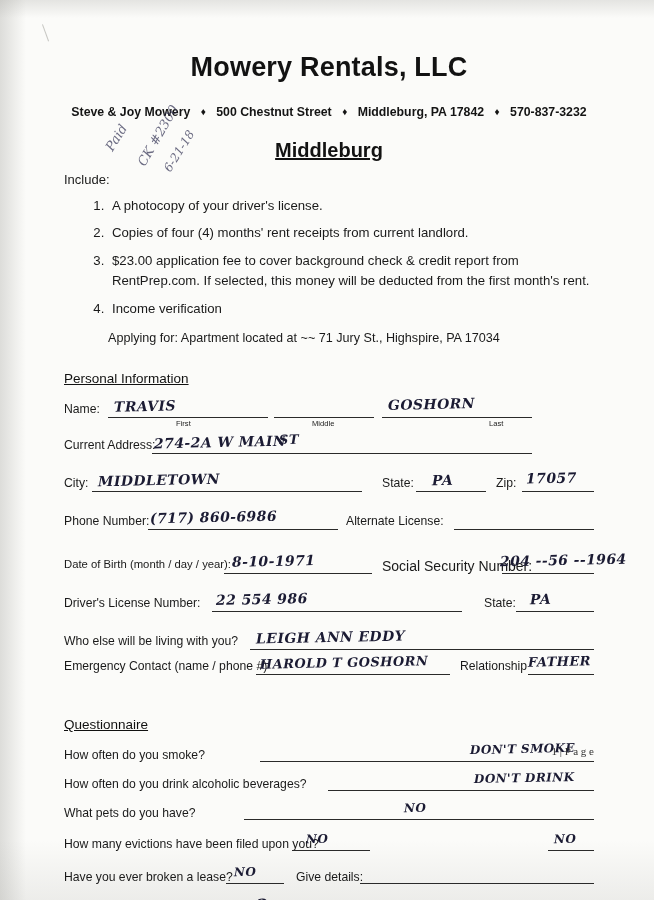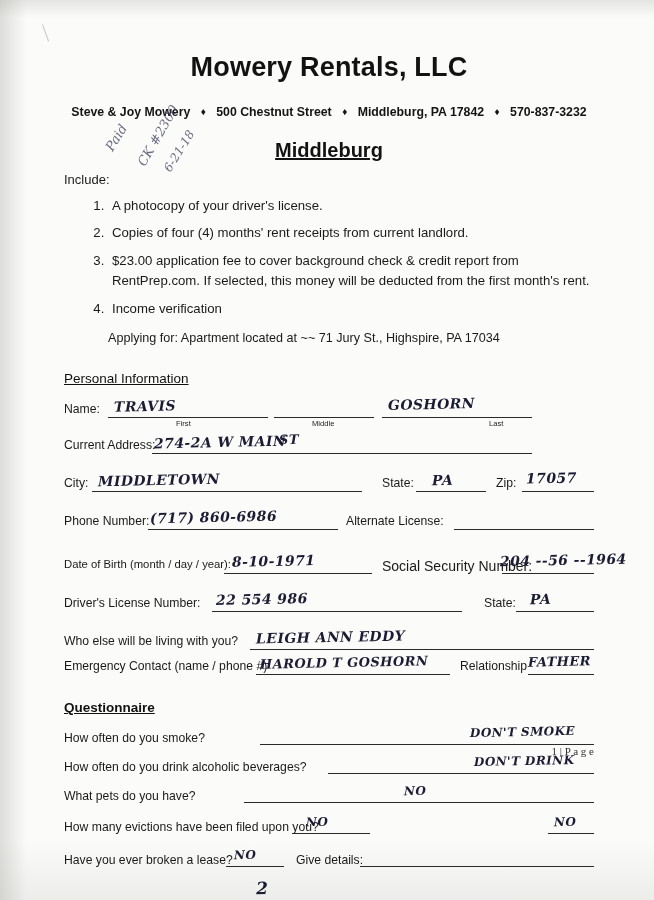--- a/index.html
+++ b/index.html
@@ -293,21 +293,21 @@
 
     <div class="field-row" style="margin-top:5px;text-align:center;">
       <span class="flabel" style="left:0;">Emergency Contact (name / phone #)</span>
       <span class="rule" style="left:192px; width:194px;"></span>
       <span class="hand h2" style="left:196px; top:-2px;">HAROLD T GOSHORN</span>
       <span class="flabel" style="left:396px;">Relationship</span>
       <span class="rule" style="left:464px; width:66px;"></span>
       <span class="hand h2" style="left:464px; top:-3px;">FATHER</span>
     </div>
 
-    <div class="section-title" style="margin-top:23px;font-weight:bold;">Questionnaire</div>
+    <div class="section-title" style="margin-top:40px;">Questionnaire</div>
 
     <div class="q-row" style="margin-top:14px;">
       <span class="flabel" style="left:0;">How often do you smoke?</span>
       <span class="rule" style="left:196px; width:334px; top:15px;"></span>
       <span class="hand sm" style="left:406px; top:-4px;">DON'T SMOKE</span>
     </div>
 
     <div class="q-row">
       <span class="flabel" style="left:0;">How often do you drink alcoholic beverages?</span>
       <span class="rule" style="left:264px; width:266px; top:15px;"></span>

